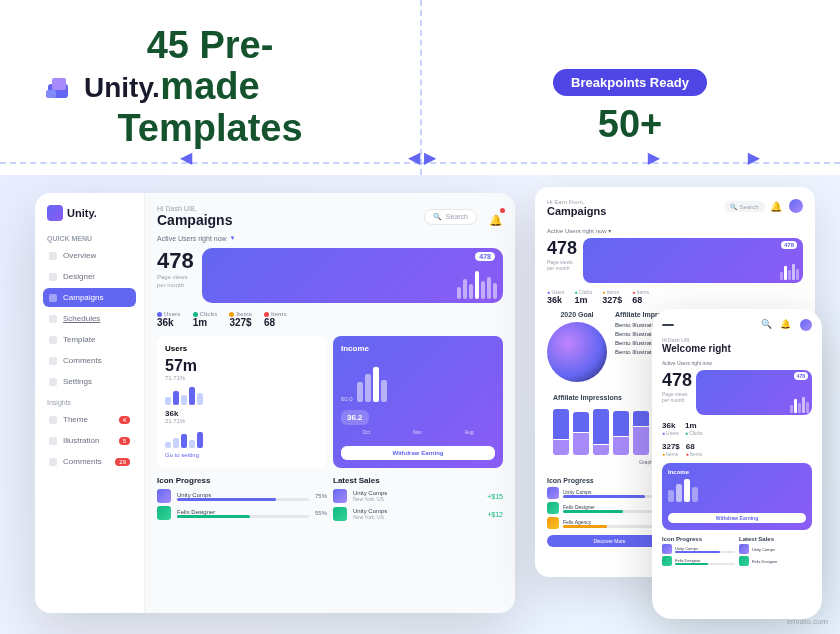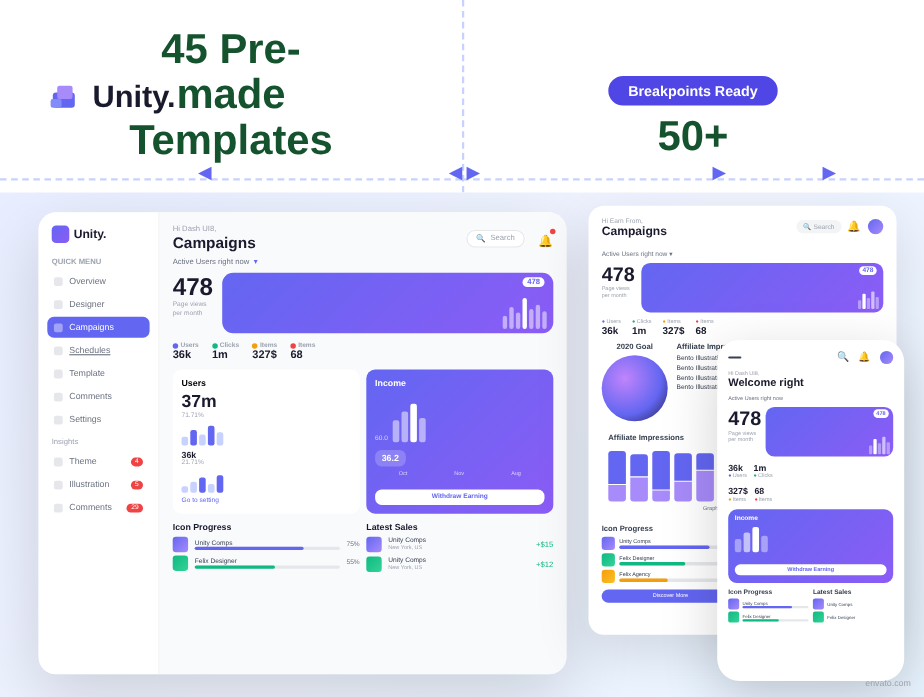--- a/index.html
+++ b/index.html
@@ -788,21 +788,21 @@
                 <span class="metric-dot" style="background:#ef4444;"></span>
                 <span>Items</span>
               </div>
             <span>68</span>
           </div>
         </div>
 
         <div class="bottom-cards">
           <div class="users-card">
             <div class="card-title">Users</div>
-            <div class="users-big">37m</div>
+            <div class="users-big">57m</div>
             <div style="font-size:6px;color:#9ca3af;">71.71%</div>
             <div class="mini-bar-chart">
               <div class="mini-bar" style="height:8px;"></div>
               <div class="mini-bar purple" style="height:14px;"></div>
               <div class="mini-bar" style="height:10px;"></div>
               <div class="mini-bar purple" style="height:18px;"></div>
               <div class="mini-bar" style="height:12px;"></div>
             </div>
             <div style="font-size:8px;font-weight:700;color:#1a1a2e;">36k</div>
             <div style="font-size:6px;color:#9ca3af;">21.71%</div>

